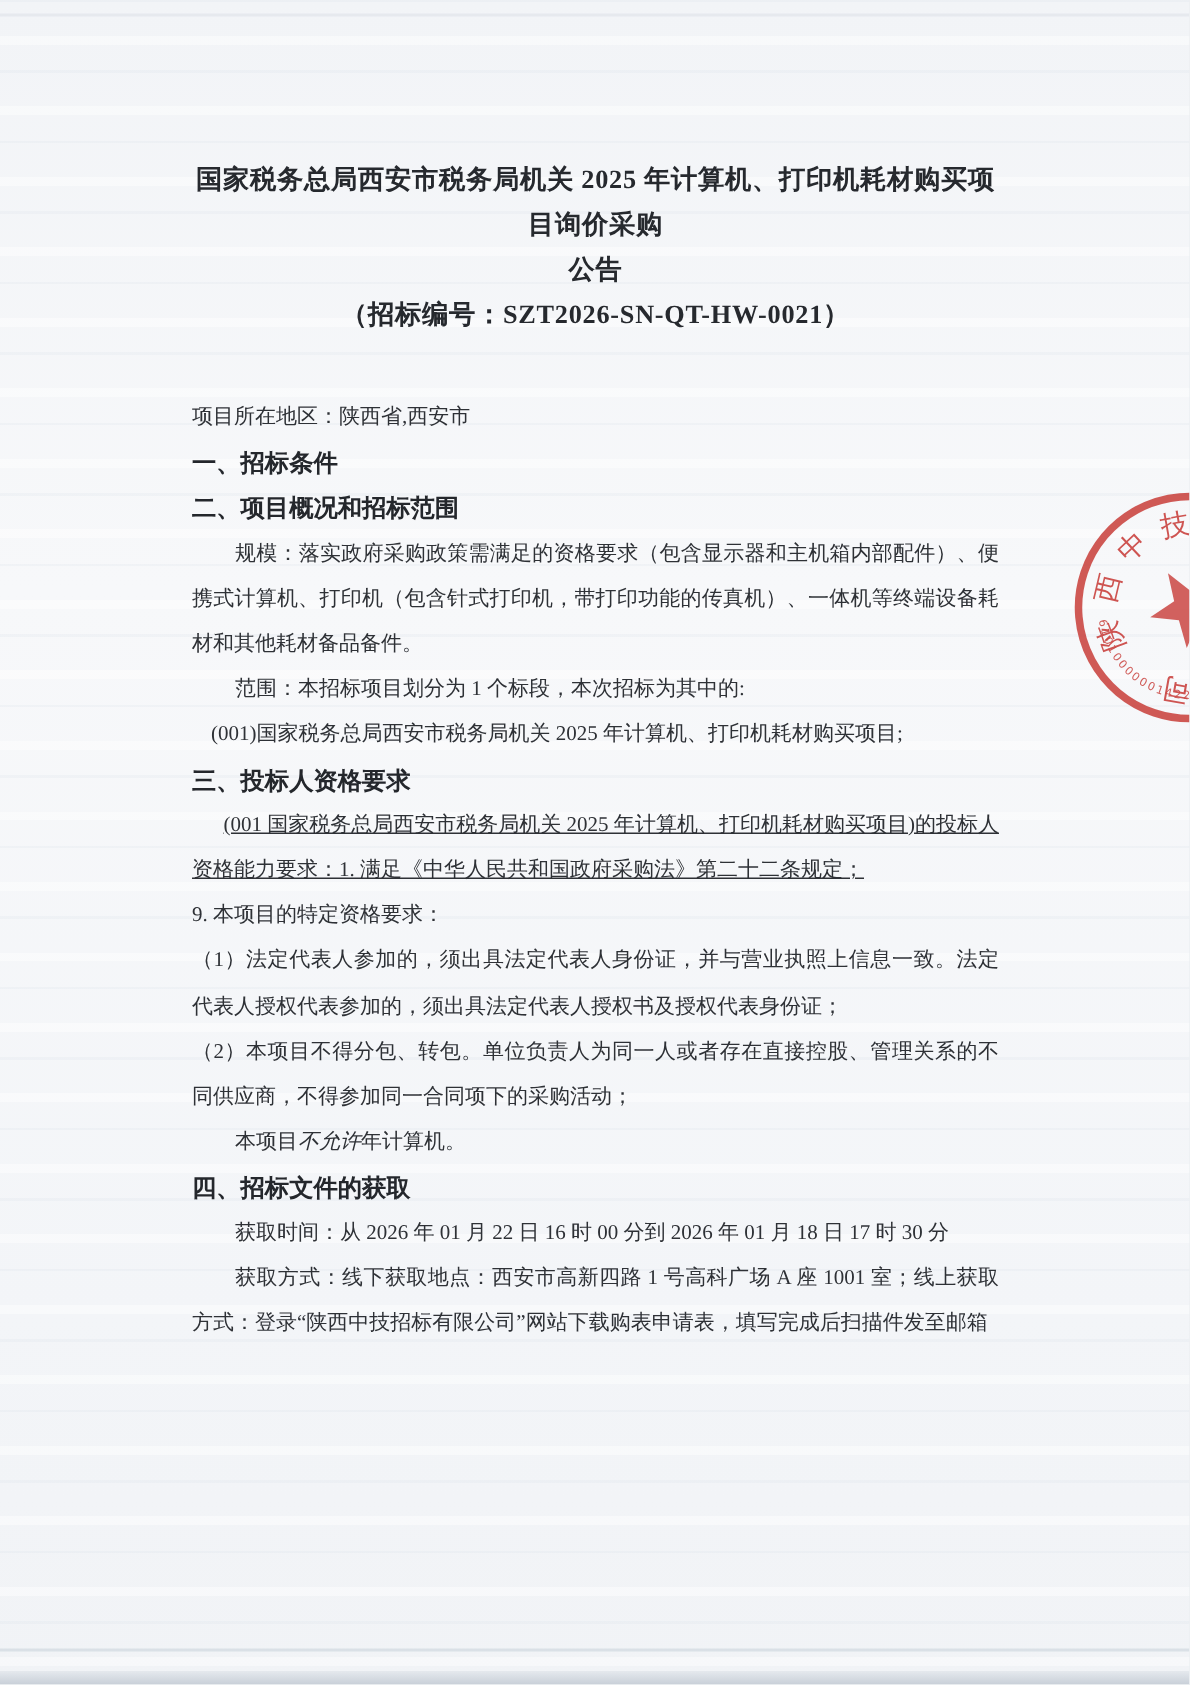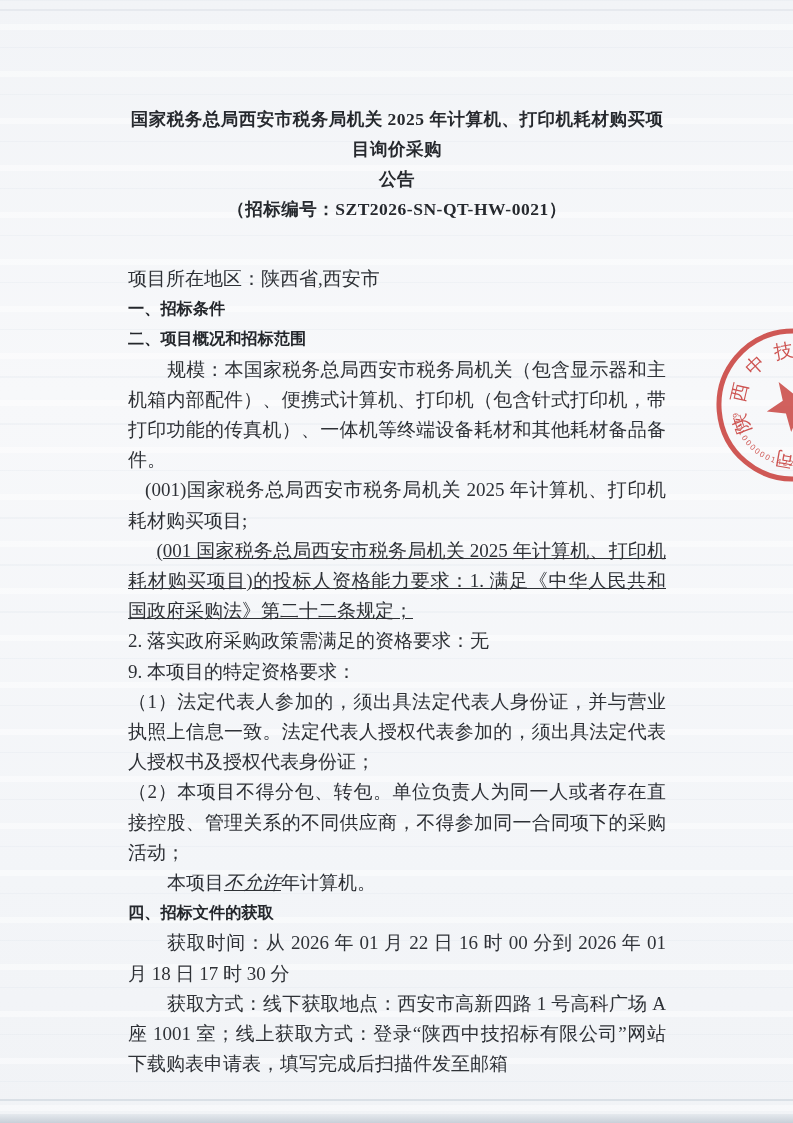--- a/index.html
+++ b/index.html
@@ -24,28 +24,28 @@
   .band-low{top:1099px;height:2px;background:rgba(176,188,200,0.35);}
   .band-bottom{top:1114px;height:9px;
     background:linear-gradient(180deg,rgba(194,204,214,0.25),rgba(160,172,186,0.5));}
 
   .doc{position:absolute;left:128px;top:104px;width:538px;}
   .title-wrap{
     text-align:center;font-weight:bold;font-size:17.5px;line-height:30px;
     letter-spacing:0.5px;color:#26292e;margin-bottom:40px;
   }
   .doc p,.doc h2{
-    margin:0;font-size:19px;line-height:30.2px;
+    margin:0;font-size:14px;line-height:30.2px;
     text-align:justify;font-weight:normal;
   }
   .doc h2{font-size:16.2px;font-weight:bold;color:#24272c;}
   .ind2{text-indent:2.05em;}
   .ind15{text-indent:1.5em;text-decoration:underline;}
   .ind1{text-indent:0.9em;}
-  .em-it{font-style:italic;text-decoration:underline;}
+  .em-it{font-style:italic;}
 
   .stamp{position:absolute;left:683px;top:295px;opacity:0.88;pointer-events:none;}
   .stamp circle{fill:none;stroke:#c5332f;stroke-width:5;stroke-opacity:0.92;}
   .stamp polygon{fill:#c5332f;fill-opacity:0.88;}
   .stamp .ring-char{
     fill:#c5332f;font-size:19px;font-family:"Liberation Serif","DejaVu Serif",serif;
     text-anchor:middle;dominant-baseline:central;fill-opacity:0.95;
   }
   .stamp .serial{
     fill:#c5332f;font-size:7.5px;letter-spacing:1.6px;
@@ -67,25 +67,26 @@
       <div>国家税务总局西安市税务局机关 2025 年计算机、打印机耗材购买项目询价采购</div>
       <div>公告</div>
       <div>（招标编号：SZT2026-SN-QT-HW-0021）</div>
     </div>
 
     <p>项目所在地区：陕西省,西安市</p>
 
     <h2>一、招标条件</h2>
 
     <h2>二、项目概况和招标范围</h2>
-    <p class="ind2">规模：本国家税务总局西安市税务局机关（包含显示器和主机箱内部配件）、便携式计算机、打印机（包含针式打印机，带打印功能的传真机）、一体机等终端设备耗材和其他耗材备品备件。</p>
+    <p class="ind2">规模：落实政府采购政策需满足的资格要求（包含显示器和主机箱内部配件）、便携式计算机、打印机（包含针式打印机，带打印功能的传真机）、一体机等终端设备耗材和其他耗材备品备件。</p>
+    <p class="ind2">范围：本招标项目划分为 1 个标段，本次招标为其中的:</p>
     <p class="ind1">(001)国家税务总局西安市税务局机关 2025 年计算机、打印机耗材购买项目;</p>
 
+    <h2>三、投标人资格要求</h2>
     <p class="ind15">(001 国家税务总局西安市税务局机关 2025 年计算机、打印机耗材购买项目)的投标人资格能力要求：1. 满足《中华人民共和国政府采购法》第二十二条规定；</p>
-    <p>2. 落实政府采购政策需满足的资格要求：无</p>
     <p>9. 本项目的特定资格要求：</p>
     <p>（1）法定代表人参加的，须出具法定代表人身份证，并与营业执照上信息一致。法定代表人授权代表参加的，须出具法定代表人授权书及授权代表身份证；</p>
     <p>（2）本项目不得分包、转包。单位负责人为同一人或者存在直接控股、管理关系的不同供应商，不得参加同一合同项下的采购活动；</p>
     <p class="ind2"><span>本项目</span><span class="em-it">不允许</span><span>年计算机。</span></p>
 
     <h2>四、招标文件的获取</h2>
     <p class="ind2">获取时间：从 2026 年 01 月 22 日  16 时 00 分到 2026 年 01 月 18 日  17 时 30 分</p>
     <p class="ind2">获取方式：线下获取地点：西安市高新四路 1 号高科广场 A 座 1001 室；线上获取方式：登录“陕西中技招标有限公司”网站下载购表申请表，填写完成后扫描件发至邮箱</p>
 
   </div>

